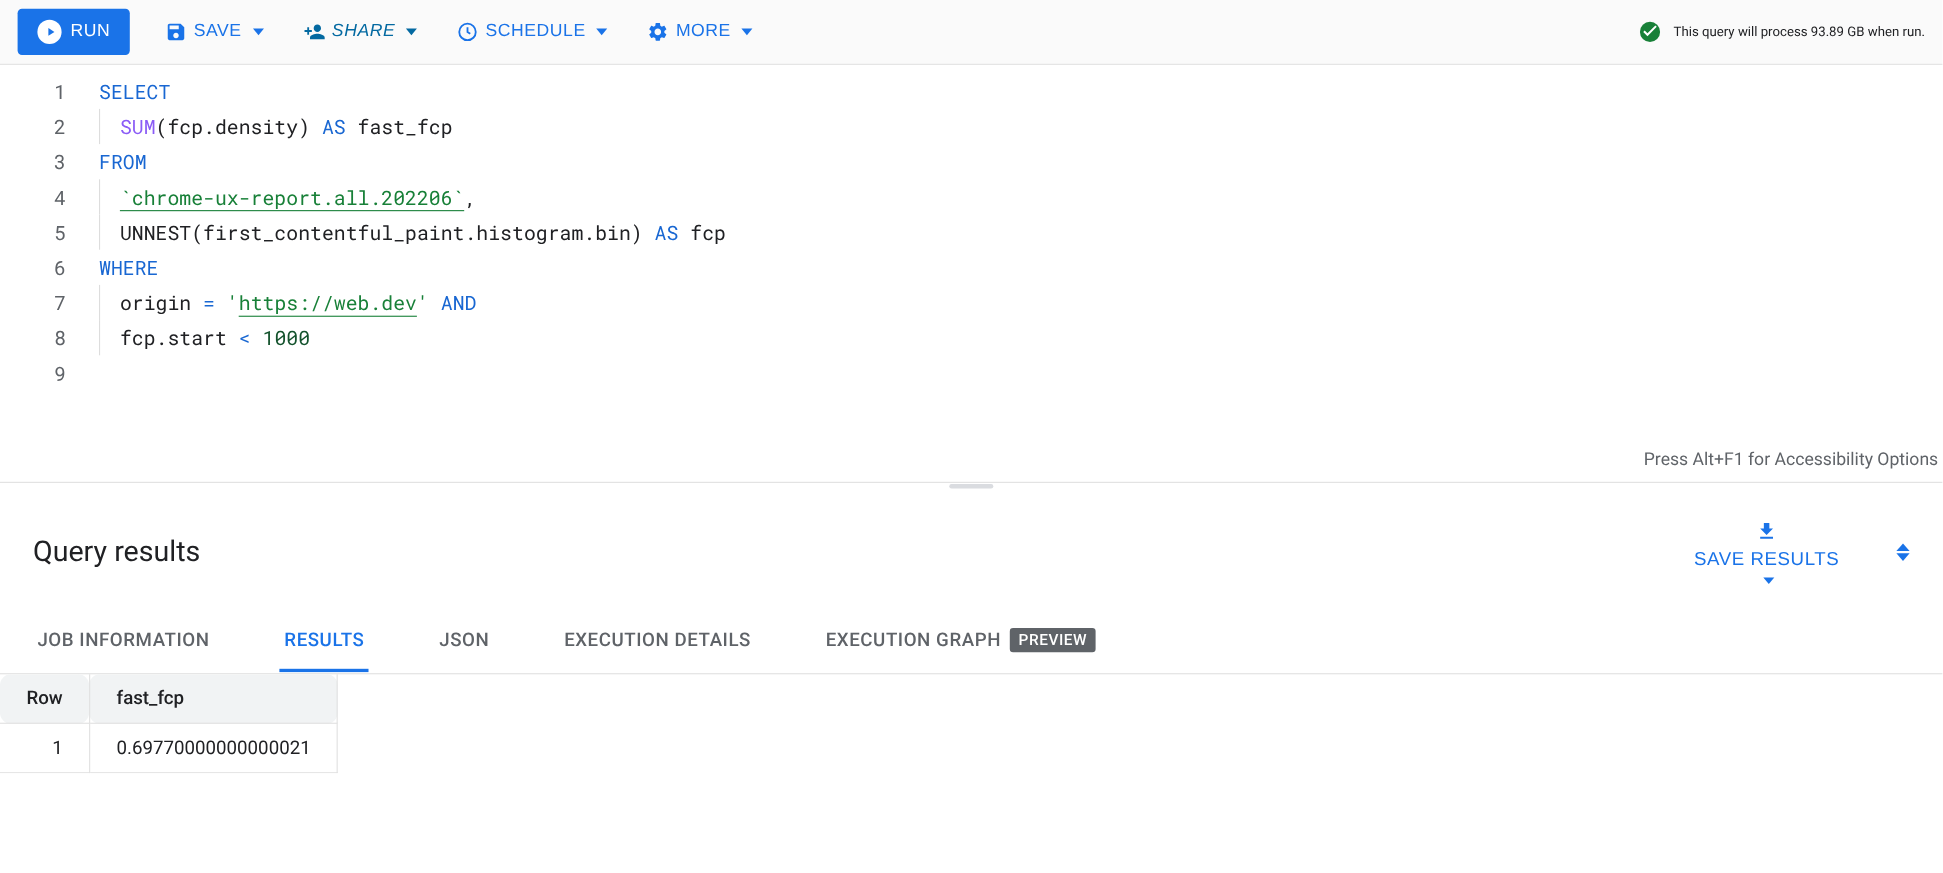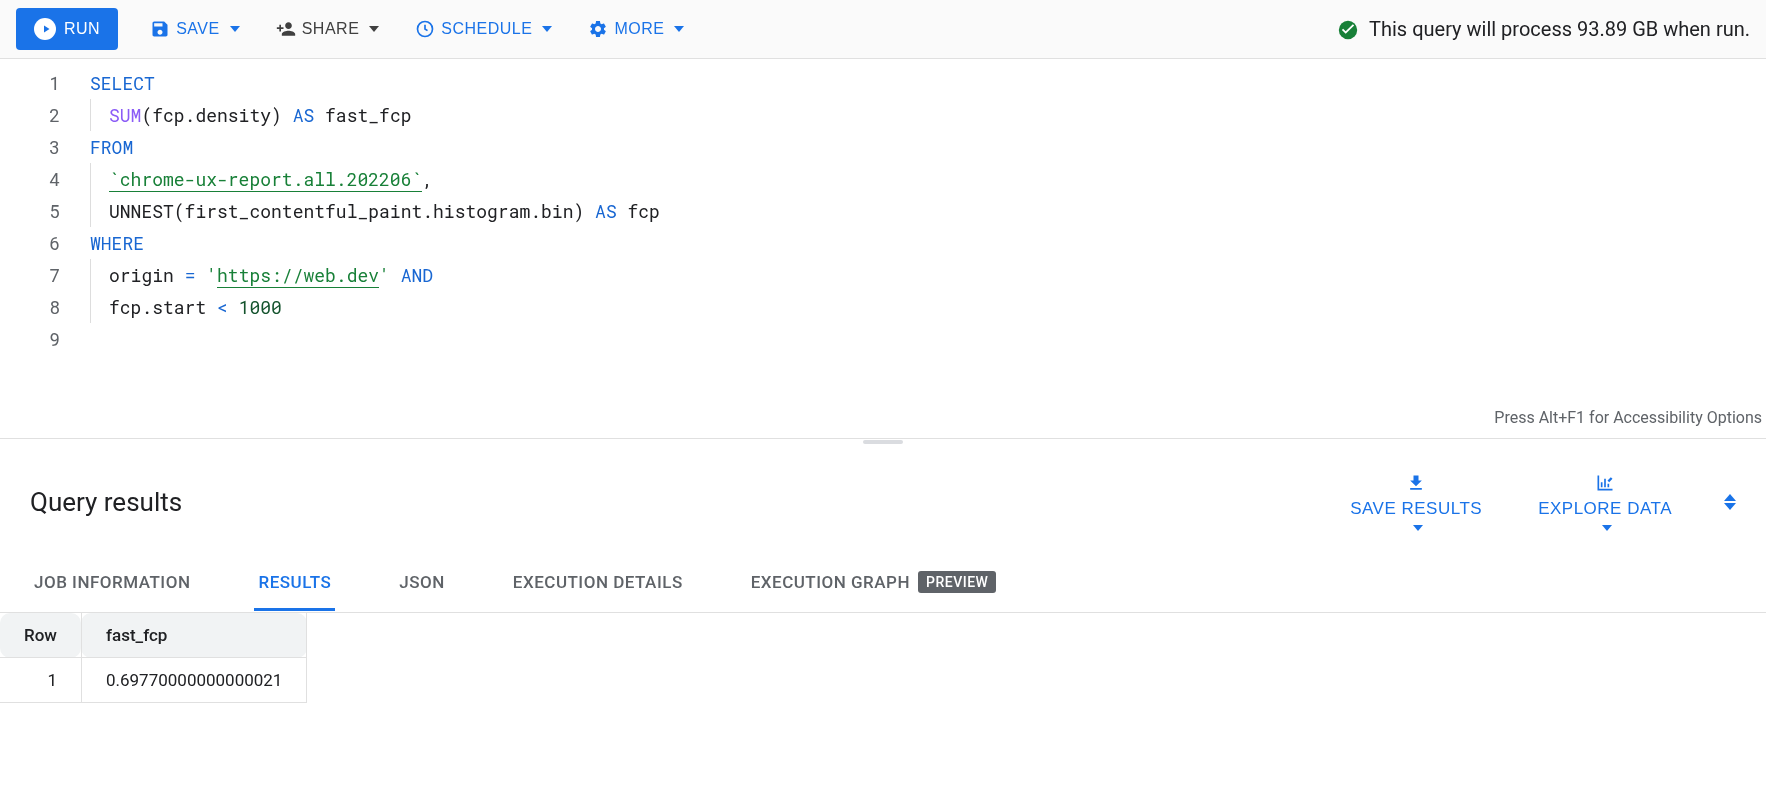--- a/index.html
+++ b/index.html
@@ -41,29 +41,29 @@
   gap: 6px;
   font-size: 16px;
   font-weight: 500;
   letter-spacing: 0.5px;
   cursor: pointer;
   color: #1a73e8;
   background: none;
   border: none;
   padding: 8px 4px;
 }
-.toolbar-btn.disabled { color: #404040; }
+.toolbar-btn.disabled { color: #0369a1; font-style: italic; }
 .toolbar-btn svg { width: 20px; height: 20px; }
 .toolbar-btn .caret { width: 0; height: 0; border-left: 5px solid transparent; border-right: 5px solid transparent; border-top: 6px solid currentColor; margin-left: 4px; }
 .status {
   margin-left: auto;
   display: flex;
-  align-items: flex-end;
+  align-items: center;
   gap: 10px;
-  font-size: 20px;
+  font-size: 12px;
   color: #202124;
 }
 .status svg { width: 22px; height: 22px; }
 .editor {
   display: flex;
   background: #fff;
   font-family: 'Roboto Mono', Menlo, Consolas, monospace;
   font-size: 18px;
   line-height: 32px;
   border-bottom: 1px solid #e0e0e0;
@@ -262,27 +262,20 @@
 <div class="results-header">
   <h2>Query results</h2>
   <div class="results-actions">
     <button class="toolbar-btn">
       <svg viewBox="0 0 24 24" fill="currentColor">
           <path d="M19 9h-4V3H9v6H5l7 7 7-7zM5 18v2h14v-2H5z"></path>
         </svg>
       <span>SAVE RESULTS</span>
       <span class="caret"></span>
     </button>
-    <button class="toolbar-btn">
-      <svg viewBox="0 0 24 24" fill="currentColor">
-          <path d="M3 3v18h18v-2H5V3H3zm4 14h2v-6H7v6zm4 0h2V7h-2v10zm4 0h2v-4h-2v4zM19 5l-4 4 2 2 4-4-2-2z"></path>
-        </svg>
-      <span>EXPLORE DATA</span>
-      <span class="caret"></span>
-    </button>
     <div class="expand-icon">
       <div class="up"></div>
         <div class="down"></div>
     </div>
   </div>
 </div>
 
 <div class="tabs">
   <div class="tab">JOB INFORMATION</div>
   <div class="tab active">RESULTS</div>

